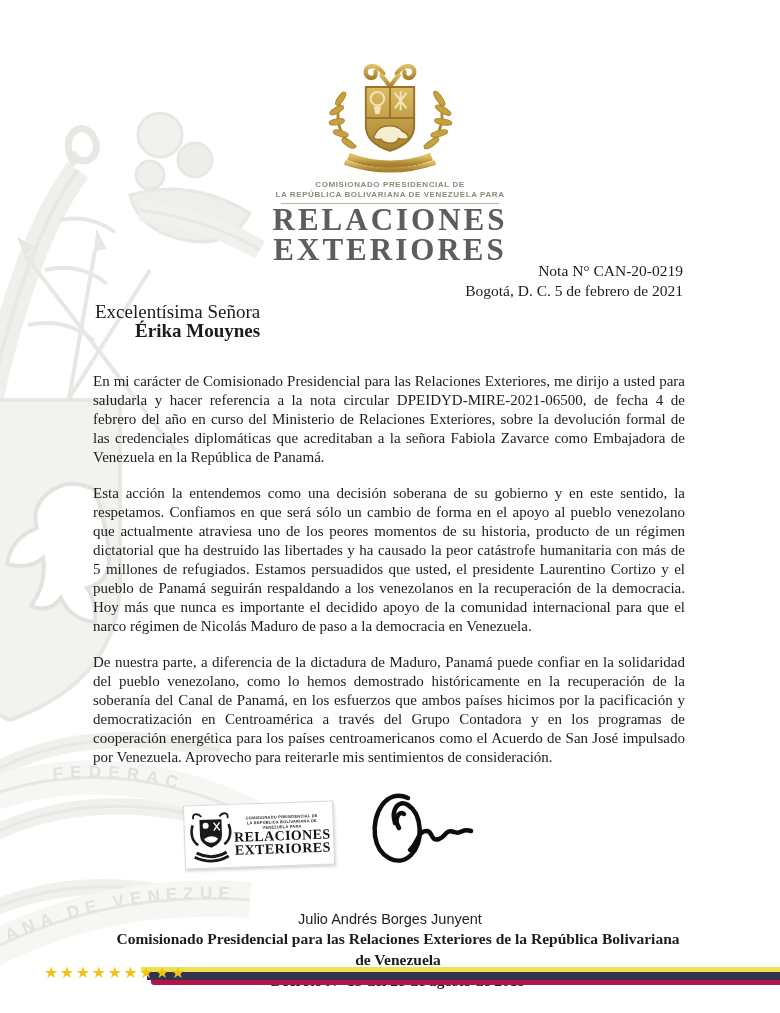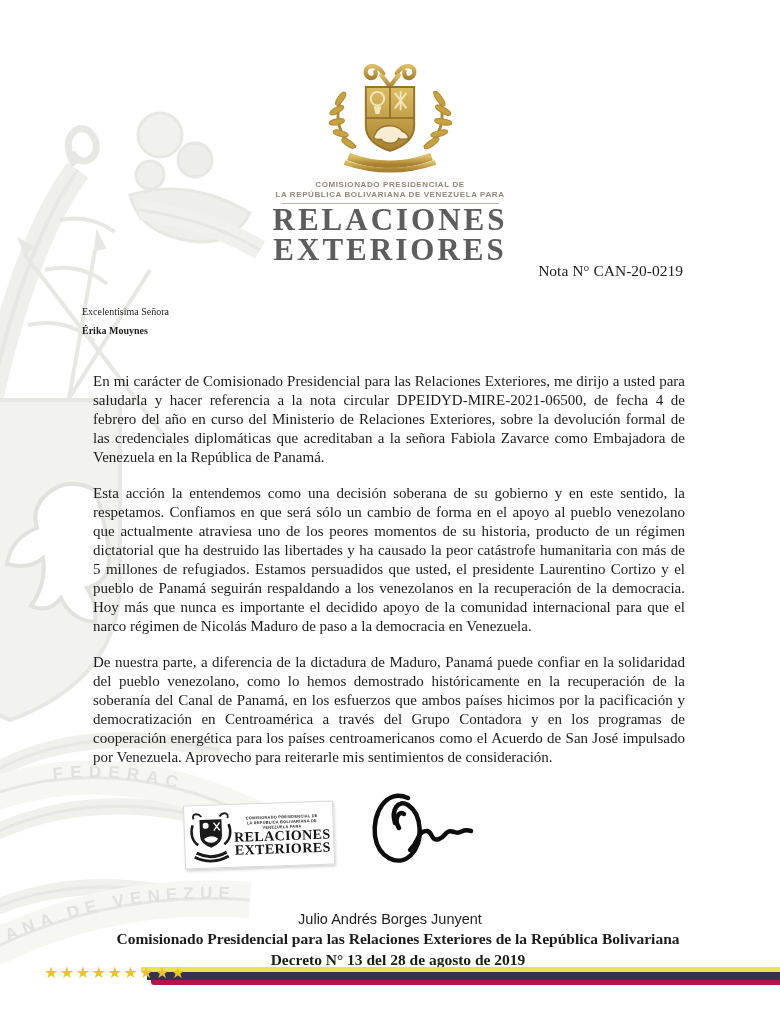--- a/index.html
+++ b/index.html
@@ -16,21 +16,21 @@
   .lh-small{font-family:"Liberation Sans",sans-serif;font-size:8px;font-weight:bold;
             letter-spacing:.6px;color:#8f897a;line-height:10px;margin-top:4px;}
   .lh-rule{width:218px;height:1px;background:#b9b4a8;margin:3px auto 1px auto;}
   .lh-title{font-family:"Liberation Serif",serif;font-size:31px;line-height:30px;
             color:#5d5d5d;letter-spacing:3px;font-weight:600;}
 
   
   .meta{right:97px;top:261px;text-align:right;font-size:15.5px;line-height:20px;z-index:2;margin-left:36px;}
 
   
-  .recipient{left:82px;top:303px;font-size:10px;line-height:18.5px;z-index:2;}
+  .recipient{left:95px;top:303px;font-size:19px;line-height:18.5px;z-index:2;text-align:right;}
   .recipient .bold{font-weight:bold;}
 
   
   .body-text{left:93px;top:372px;width:592px;z-index:2;}
   .body-text p{font-size:15px;line-height:19px;text-align:justify;margin:0 0 17px 0;}
 
   
   .stamp{left:184px;top:803px;width:150px;height:64px;background:#ffffff;
          border:1px solid #d8d8d8;box-shadow:1px 2px 3px rgba(0,0,0,.18);
          transform:rotate(-2deg);display:flex;align-items:center;padding:2px 3px;
@@ -148,20 +148,21 @@
   </svg>
   <div class="lh-small">COMISIONADO PRESIDENCIAL DE</div>
   <div class="lh-small" style="margin-top:0">LA REPÚBLICA BOLIVARIANA DE VENEZUELA PARA</div>
   <div class="lh-rule"></div>
   <div class="lh-title">RELACIONES</div>
   <div class="lh-title">EXTERIORES</div>
 </header>
 
 <div class="abs meta">
   <div>Nota N° CAN-20-0219</div>
+  <div>Bogotá, D. C. 5 de febrero de 2021</div>
 </div>
 
 <div class="abs recipient">
   <div>Excelentísima Señora</div>
   <div class="bold">Érika Mouynes</div>
 </div>
 
 <main class="abs body-text">
   <p>En mi carácter de Comisionado Presidencial para las Relaciones Exteriores, me dirijo a usted para saludarla y hacer referencia a la nota circular DPEIDYD-MIRE-2021-06500, de fecha 4 de febrero del año en curso del Ministerio de Relaciones Exteriores, sobre la devolución formal de las credenciales diplomáticas que acreditaban a la señora Fabiola Zavarce como Embajadora de Venezuela en la República de Panamá.</p>
   <p>Esta acción la entendemos como una decisión soberana de su gobierno y en este sentido, la respetamos. Confiamos en que será sólo un cambio de forma en el apoyo al pueblo venezolano que actualmente atraviesa uno de los peores momentos de su historia, producto de un régimen dictatorial que ha destruido las libertades y ha causado la peor catástrofe humanitaria con más de 5 millones de refugiados. Estamos persuadidos que usted, el presidente Laurentino Cortizo y el pueblo de Panamá seguirán respaldando a los venezolanos en la recuperación de la democracia. Hoy más que nunca es importante el decidido apoyo de la comunidad internacional para que el narco régimen de Nicolás Maduro de paso a la democracia en Venezuela.</p>
@@ -192,19 +193,20 @@
   <g fill="none" stroke="#0d0d0d" stroke-width="4.5" stroke-linecap="round" stroke-linejoin="round">
     <path d="M60,12 C38,2 24,28 27,50 C30,71 50,82 63,69 C76,56 74,28 60,19 C50,13 43,24 47,37"></path>
     <path d="M56,28 C50,24 46,34 51,42"></path>
     <path d="M62,64 C72,54 69,46 78,45 C85,44 82,56 91,53 C98,51 97,43 106,46 C114,49 113,42 123,45"></path>
   </g>
 </svg>
 
 <footer class="abs signer">
   <div class="signer-name">Julio Andrés Borges Junyent</div>
   <div class="signer-title">Comisionado Presidencial para las Relaciones Exteriores de la República Bolivariana</div>
+  <div class="signer-title">de Venezuela</div>
   <div class="signer-title">Decreto N° 13 del 28 de agosto de 2019</div>
 </footer>
 
 <div class="abs stars">★★★★★★★★★</div>
 <div class="abs flag-strip flag-yellow"></div>
 <div class="abs flag-strip flag-blue"></div>
 <div class="abs flag-strip flag-red"></div>
 
 </body></html>

